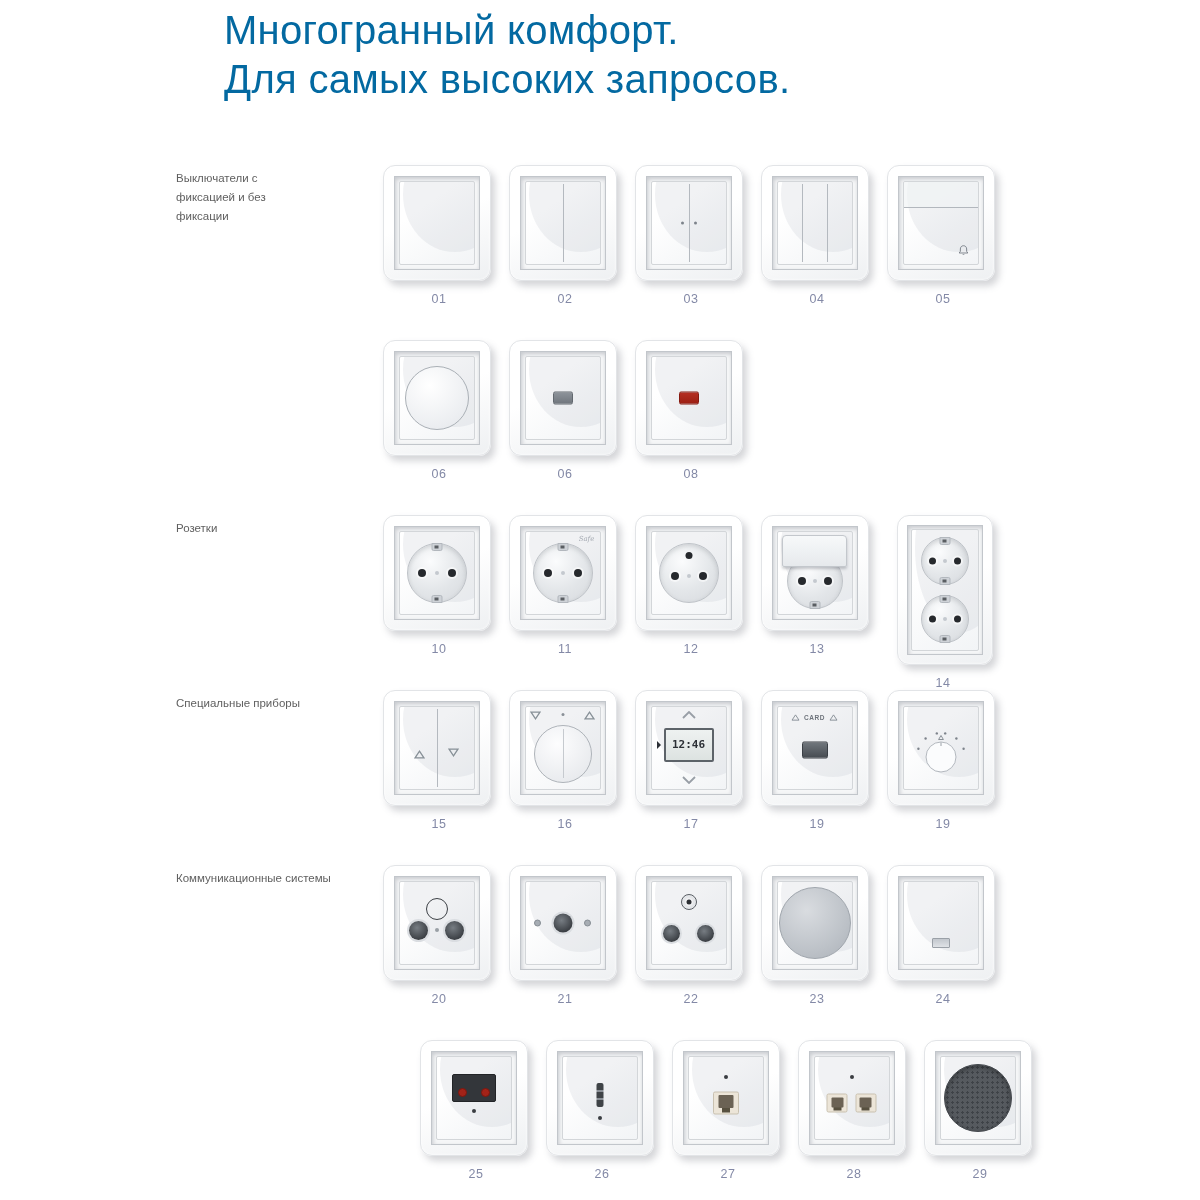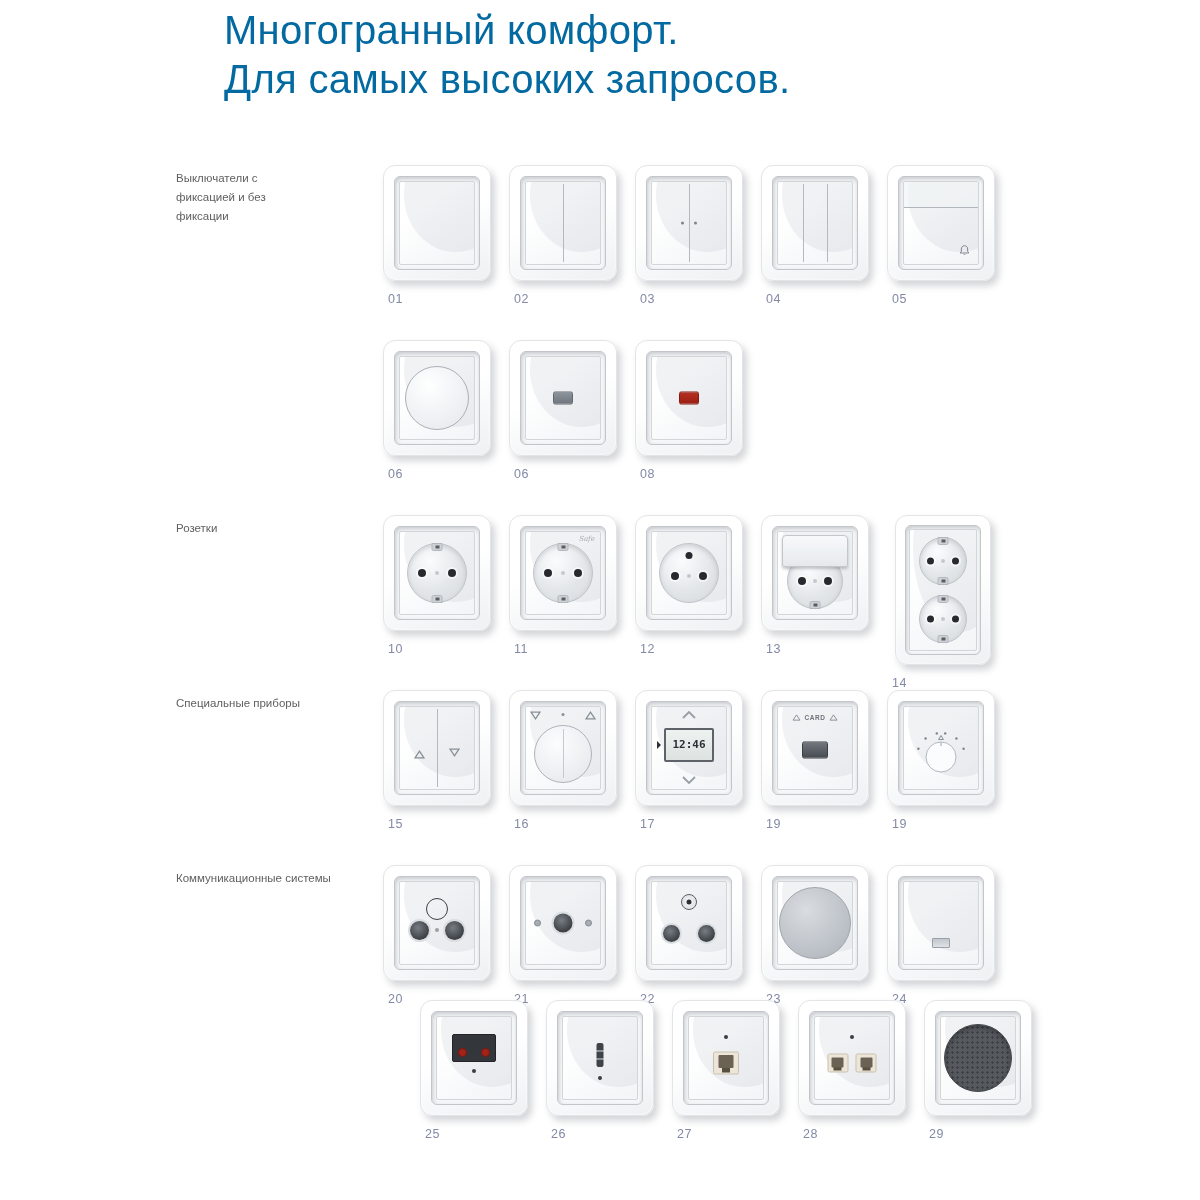--- a/index.html
+++ b/index.html
@@ -8,28 +8,28 @@
     font-family:"Liberation Sans", sans-serif;overflow:hidden;
   }
   
   .title{position:absolute;left:176px;top:6px;color:#0369a1;font-size:40px;line-height:49px;font-weight:500;letter-spacing:.3px;margin-left:48px;}
   
   .sec-label{position:absolute;left:176px;font-size:11.5px;line-height:19px;color:#5f5f5f;}
   .sec-label.narrow{width:110px;}
   .sec-label.wide{width:230px;}
   
   .row{position:absolute;left:383px;display:flex;gap:19px;align-items:flex-start;}
-  .cell{display:flex;flex-direction:column;align-items:flex-start;width:107px;margin:0;}
+  .cell{display:flex;flex-direction:column;align-items:center;width:107px;margin:0;}
   .num{margin:11px 0 0 5px;font-size:12.5px;color:#8389a6;letter-spacing:.6px;}
   
   .plate{position:relative;width:106px;height:114px;border-radius:12px;border:1px solid #e2e4e7;
     background:linear-gradient(160deg,#ffffff 45%,#eef0f2 100%);
     box-shadow:4px 5px 7px rgba(100,105,115,.28), inset 0 0 3px #ffffff;}
   .plate.tall{width:94px;height:148px;margin-left:8px;}
-  .frame{position:absolute;inset:10px;border-radius:6px;border:1px solid #c2c6cb;background:#f6f7f8;
+  .frame{position:absolute;inset:10px;border-radius:0;border:1px solid #c2c6cb;background:#f6f7f8;
     box-shadow:inset 1px 2px 4px rgba(110,116,126,.35);}
   .plate.tall .frame{inset:9px;}
   .face{position:absolute;inset:4px;border:1px solid #d3d6d9;border-radius:2px;overflow:hidden;
     background:linear-gradient(145deg,#ffffff 30%,#f2f4f6 100%);}
   .plate.tall .face{inset:3px;}
   .face::before{content:'';position:absolute;width:140%;height:140%;border-radius:50%;right:-45%;top:-55%;
     background:rgba(158,166,176,.14);}
   
   .vline{position:absolute;top:2px;bottom:2px;left:50%;width:1px;background:#b4b9bf;}
   .vline.v33{left:33.3%;} .vline.v66{left:66.6%;}
@@ -476,21 +476,21 @@
         <div class="plate">
           <div class="frame">
             <div class="face kind-labelswitch">
               <div class="lwin"></div>
             </div>
           </div>
         </div>
         <figcaption class="num">24</figcaption>
       </figure>
     </div>
-    <div class="row" style="top: 1000px; padding-left: 37px;">
+    <div class="row" style="top: 1040px; padding-left: 37px;">
       <figure class="cell">
         <div class="plate">
           <div class="frame">
             <div class="face kind-spkterm">
               <div class="term">
                 <div class="rdot l"></div>
                 <div class="rdot r"></div>
               </div>
               <div class="bdot"></div>
             </div>

